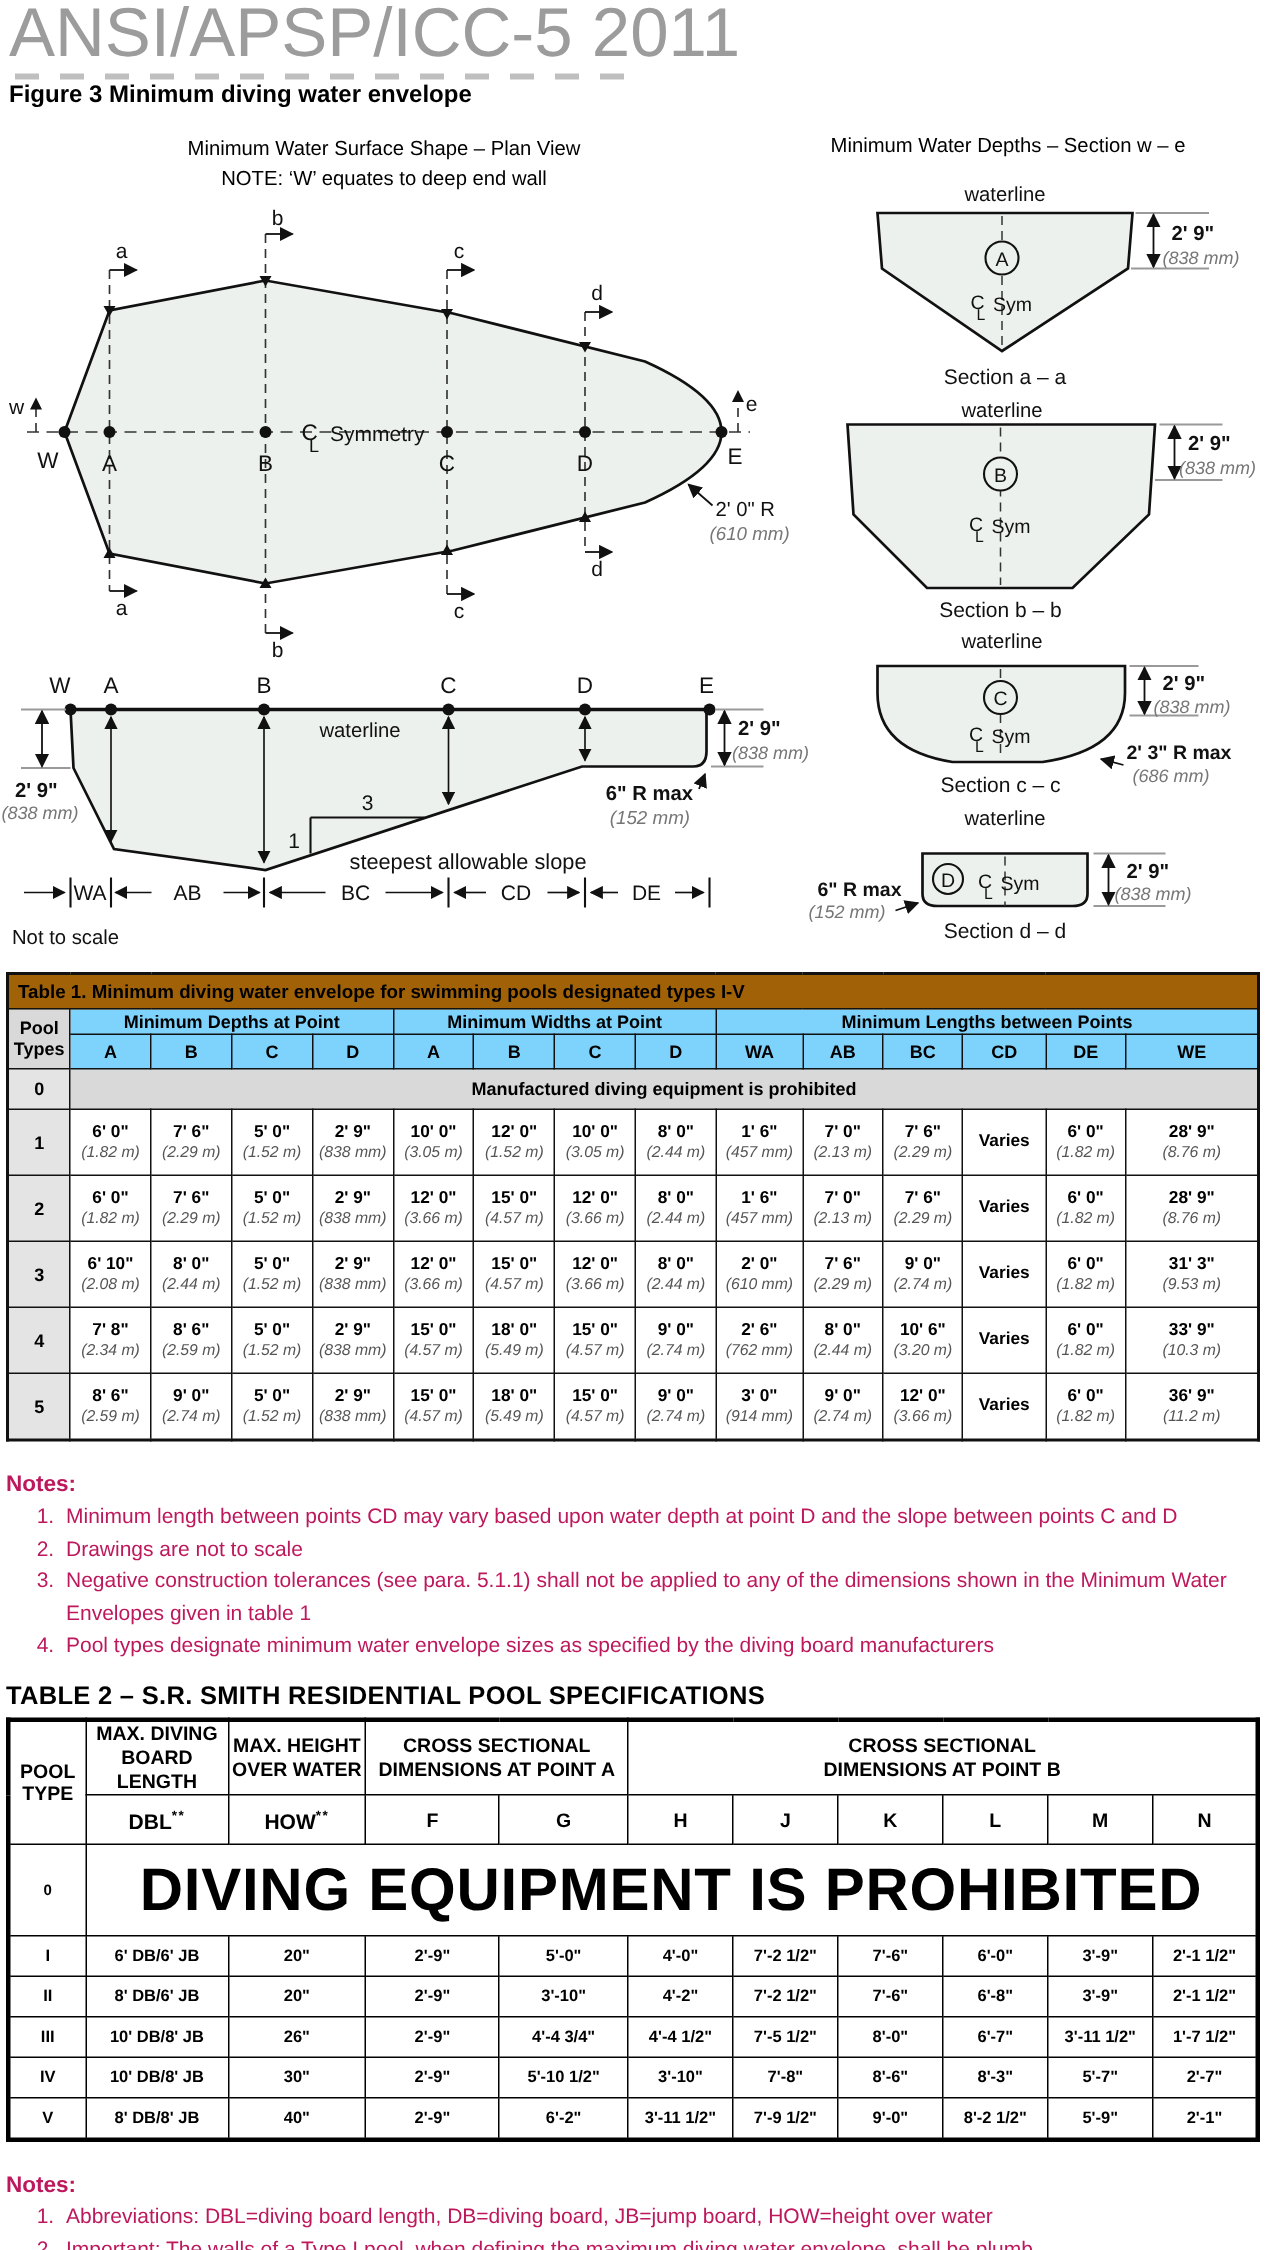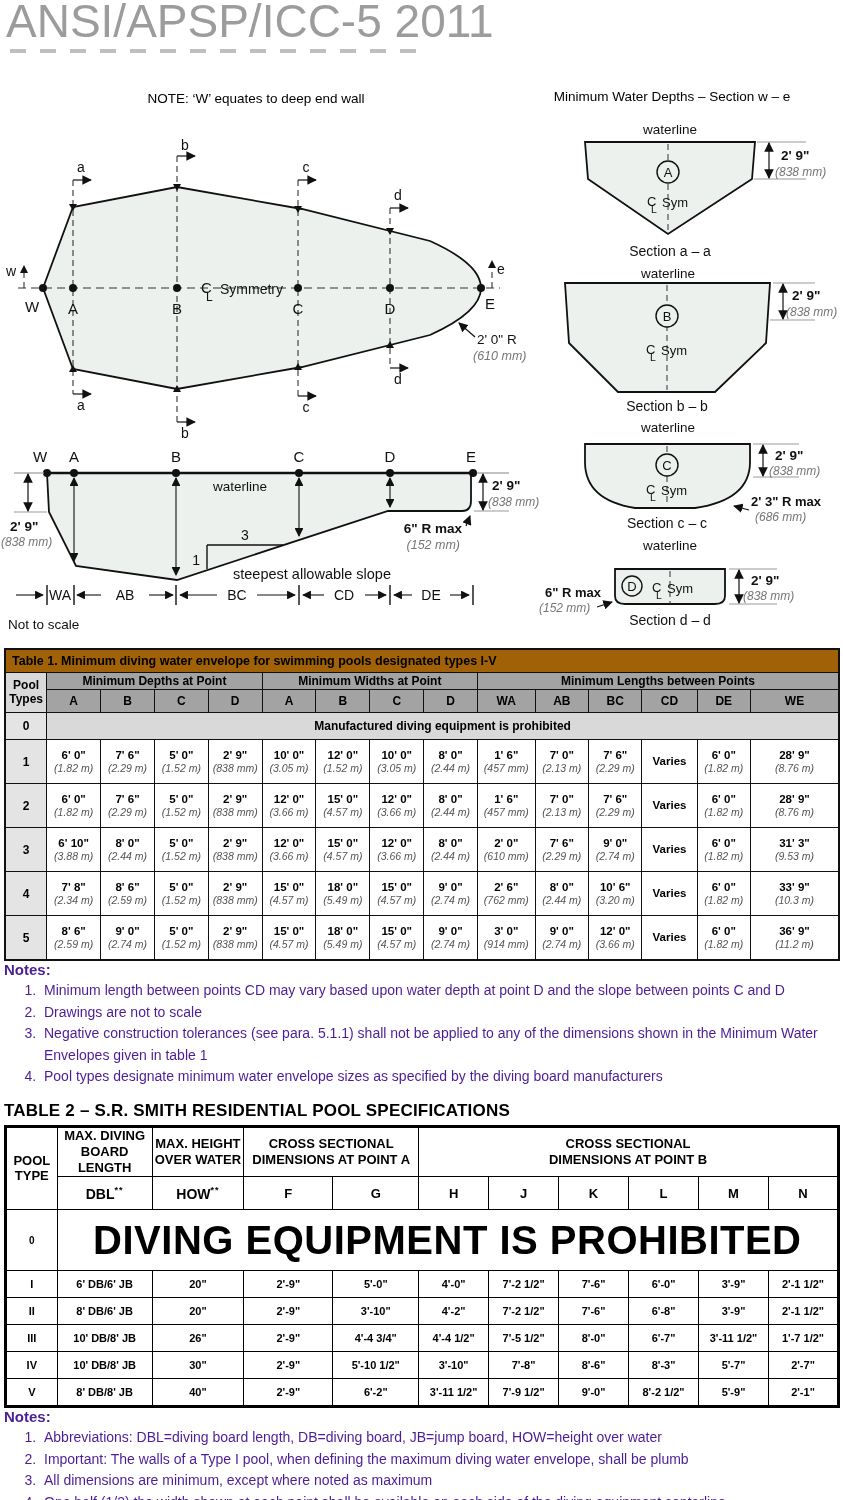--- a/index.html
+++ b/index.html
@@ -17,30 +17,30 @@
   svg text{font-family:"Liberation Sans",sans-serif;fill:#111;}
   .metric{font-style:italic;fill:#767676;}
   .ftdim{font-weight:700;}
   .content{position:absolute;top:648px;left:4px;width:836px;}
   
   table{border-collapse:collapse;table-layout:fixed;width:100%;}
   .t1{border:2.5px solid #111;}
   .t1 td{border:1.3px solid #111;text-align:center;vertical-align:middle;padding:1px 0;}
   .t1 .title-cell{background:#a16207;text-align:left;font-weight:700;font-size:12.5px;
                   padding:4px 6px;}
-  .t1 .hdr{background:#a3a3a3;font-weight:700;font-size:12px;}
+  .t1 .hdr{background:#7dd3fc;font-weight:700;font-size:12px;}
   .t1 .pool{background:#d9d9d9;font-weight:700;font-size:12px;line-height:1.15;}
   .t1 .sub{height:20px;}
   .t1 .typec{background:#e4e4e4;font-weight:700;font-size:12px;}
   .t1 .r0{background:#d9d9d9;font-weight:700;font-size:12px;height:24px;}
   .t1 .data td{height:41px;}
   .t1 .ft{font-weight:700;font-size:11.5px;line-height:1.25;}
   .t1 .m{font-style:italic;font-size:10.5px;color:#555;line-height:1.2;}
   
-  .notes{margin-top:0;color:#4c1d95;}
+  .notes{margin-top:20px;color:#be185d;}
   .notes-h{font-weight:700;font-size:15px;margin-bottom:2px;}
   .notes ol{margin:2px 0 0 0;padding-left:36px;font-size:14px;line-height:21.5px;}
   .notes ol li{padding-left:4px;}
   
   .t2-heading{margin-top:13px;margin-bottom:4px;font-size:17px;font-weight:700;letter-spacing:.2px;}
   .t2{border:3px solid #000;}
   .t2 td{border:1.6px solid #000;text-align:center;vertical-align:middle;padding:0;}
   .t2 .poolh{font-weight:700;font-size:13px;line-height:1.2;}
   .t2 .small{font-weight:700;font-size:13px;line-height:1.25;height:26px;}
   .t2 .ab{font-weight:700;font-size:14px;height:32px;}
@@ -58,22 +58,24 @@
   <svg width="0" height="0" style="position:absolute">
     <defs>
       <marker id="ar" viewBox="0 0 10 10" refX="9" refY="5" markerWidth="8" markerHeight="8" orient="auto-start-reverse">
           <path d="M0,0 L10,5 L0,10 z" fill="#111"></path>
         </marker>
     </defs>
   </svg>
 
   <div class="doc-title">ANSI/APSP/ICC-5 2011</div>
   <div class="ghost"></div>
+  <div class="fig-title">Figure 3 Minimum diving water envelope</div>
 
   <div class="cap-left">
+    <div>Minimum Water Surface Shape – Plan View</div>
     <div>NOTE: ‘W’ equates to deep end wall</div>
   </div>
   <div class="cap-right">Minimum Water Depths – Section w – e</div>
 
   <svg style="left:0;top:120px" width="558" height="325" viewBox="0 0 558 325">
     <path d="M 43,168 L 73,87 L 177,67 L 302,89 L 430,121 Q 481,144 481,168 Q 481,192 430,215 L 302,247 L 177,269 L 73,249 Z" fill="#edf1ee" stroke="#111" stroke-width="1.8"></path>
     <line x1="18" y1="168" x2="500" y2="168" stroke="#333" stroke-width="1.1" stroke-dasharray="8 5"></line>
 
     <g stroke="#333" stroke-width="1.1" stroke-dasharray="6 4">
       <line x1="73" y1="60" x2="73" y2="274"></line>
@@ -468,21 +470,21 @@
             </td>
         <td>
               <div class="ft">28' 9"</div>
               <div class="m">(8.76 m)</div>
             </td>
       </tr>
       <tr class="data">
         <td class="typec">3</td>
         <td>
               <div class="ft">6' 10"</div>
-              <div class="m">(3.88 m)</div>
+              <div class="m">(2.08 m)</div>
             </td>
         <td>
               <div class="ft">8' 0"</div>
               <div class="m">(2.44 m)</div>
             </td>
         <td>
               <div class="ft">5' 0"</div>
               <div class="m">(1.52 m)</div>
             </td>
         <td>

